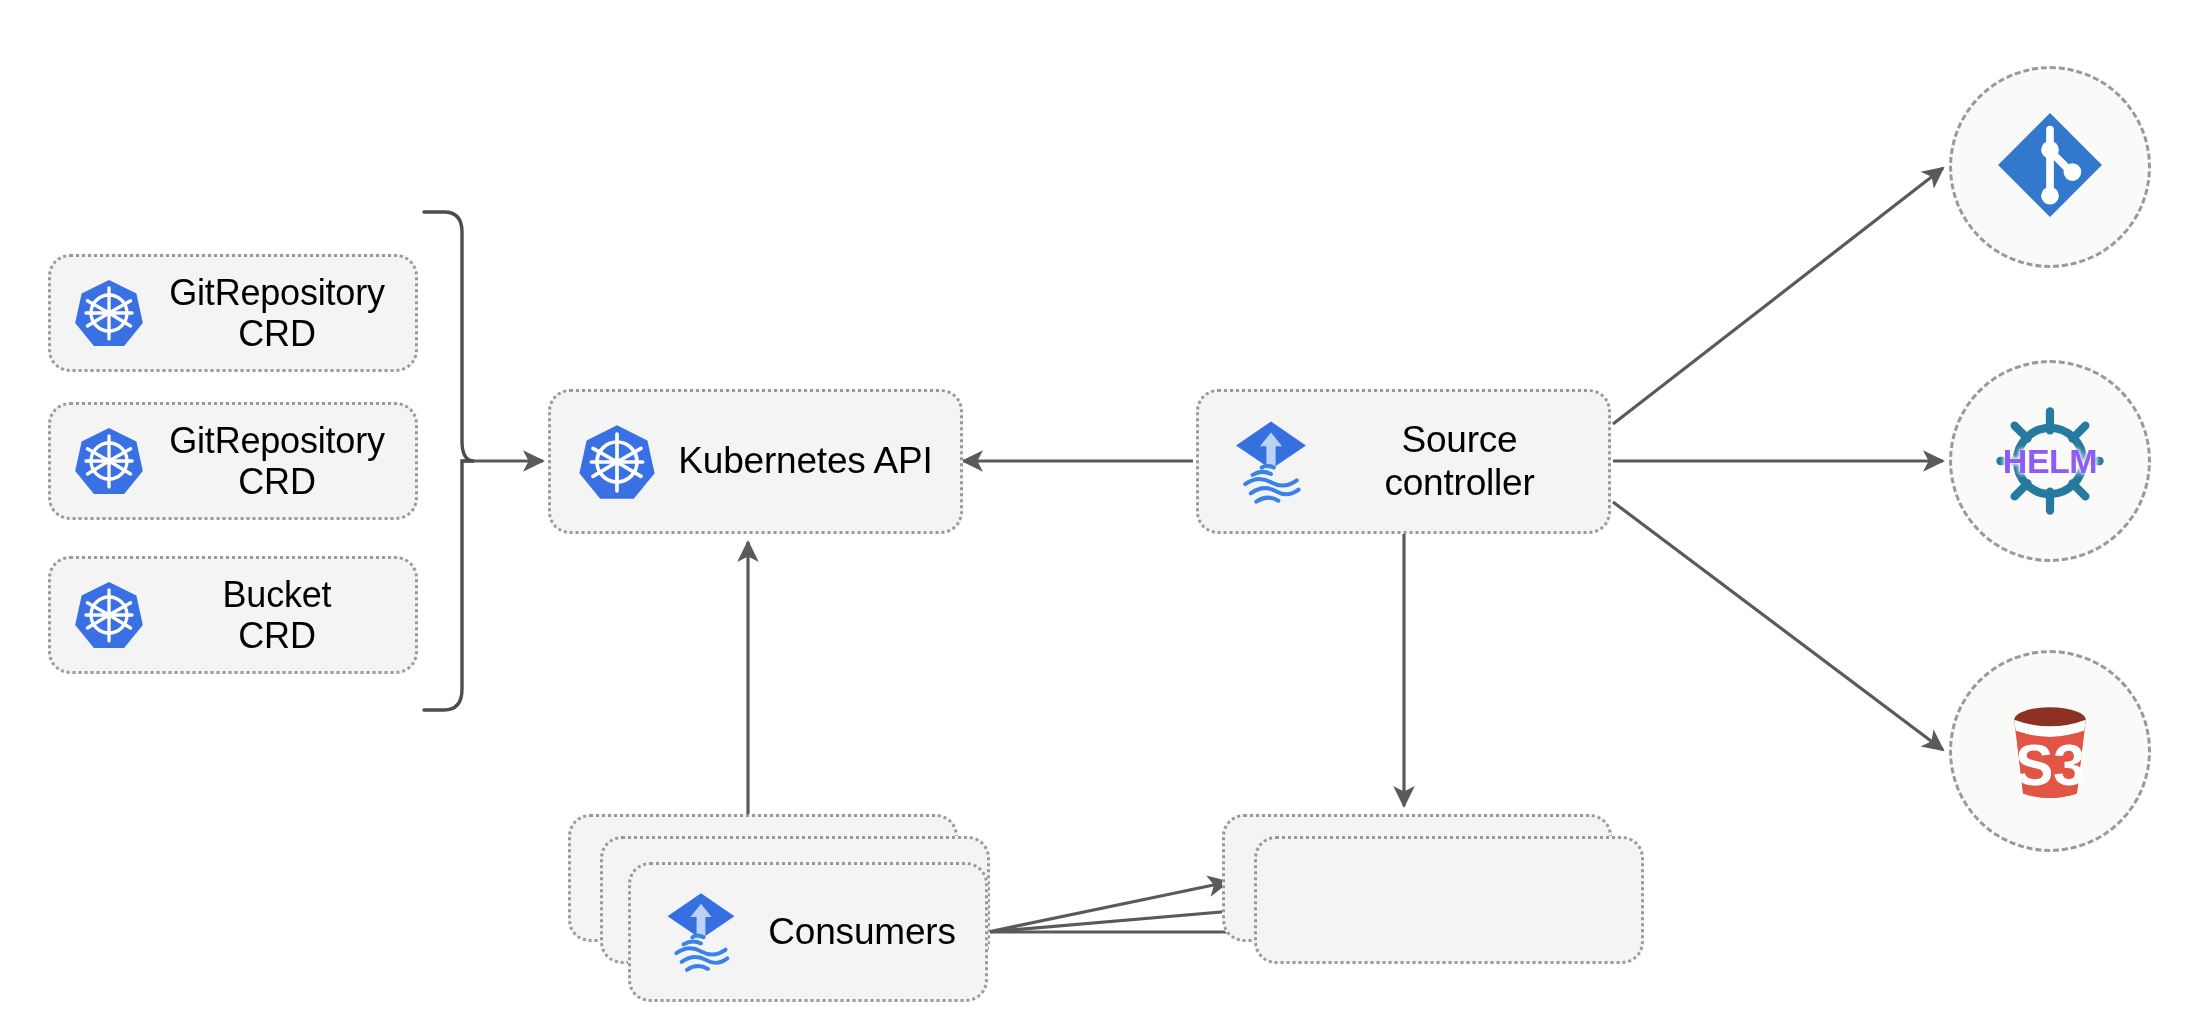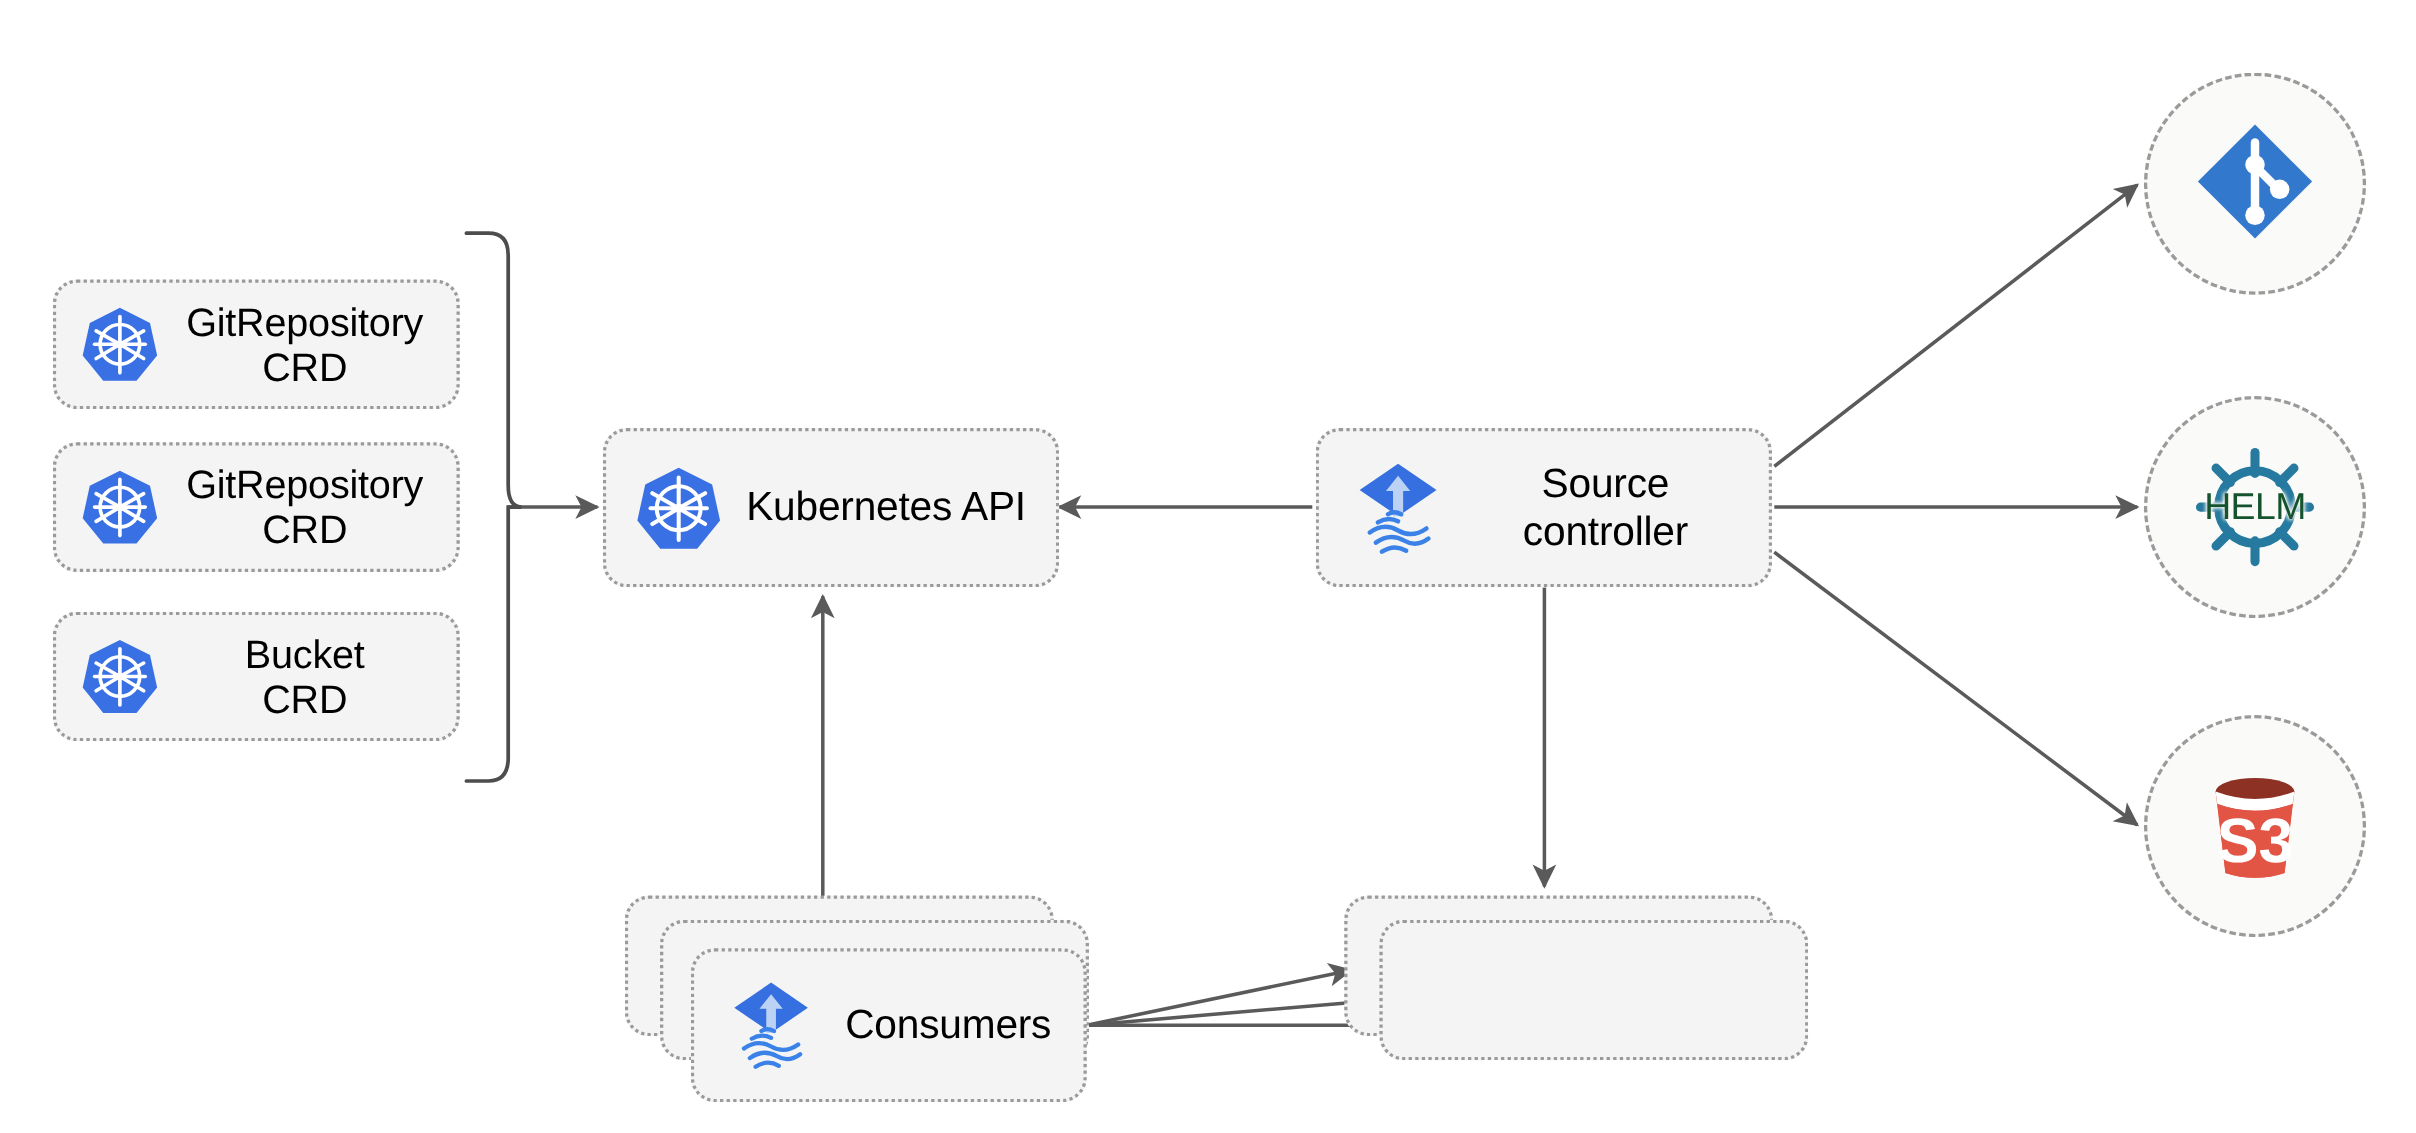--- a/index.html
+++ b/index.html
@@ -289,21 +289,21 @@
           <line x1="8" y1="50" x2="24" y2="50"></line>
           <line x1="76" y1="50" x2="92" y2="50"></line>
           <line x1="20" y1="20" x2="31" y2="31"></line>
           <line x1="69" y1="69" x2="80" y2="80"></line>
           <line x1="80" y1="20" x2="69" y2="31"></line>
           <line x1="31" y1="69" x2="20" y2="80"></line>
         </g>
       </svg>
       <span style="position:absolute; left:0; top:0; width:118px; height:118px;
                    display:flex; align-items:center; justify-content:center;
-                   font-size:34px; font-weight:normal; color:#14532d;
+                   font-size:34px; font-weight:bold; color:#8b5cf6;
                    letter-spacing:-0.5px;
                    text-shadow:0 0 5px #fafaf8, 0 0 5px #fafaf8, 0 0 3px #fafaf8;">HELM</span>
     </span>
   </div>
 
   <div class="circle-node" style="left:1949px; top:626px;">
     <span class="icon-wrap" style="position:relative; width:112px; height:112px;">
       <svg width="112" height="112" viewBox="0 0 100 100" aria-hidden="true" style="position:absolute; left:0; top:0;">
         <path d="M 18 22 L 26 88 Q 50 96 74 88 L 82 22 Z" fill="#e25444"></path>
         <ellipse cx="50" cy="22" rx="32" ry="11" fill="#8c3123"></ellipse>

